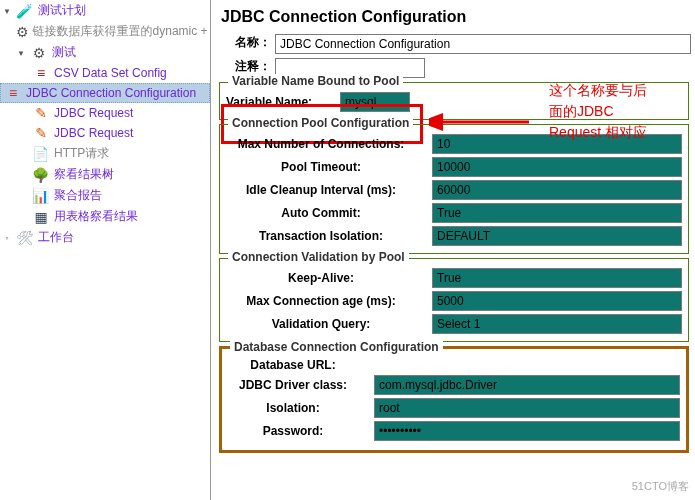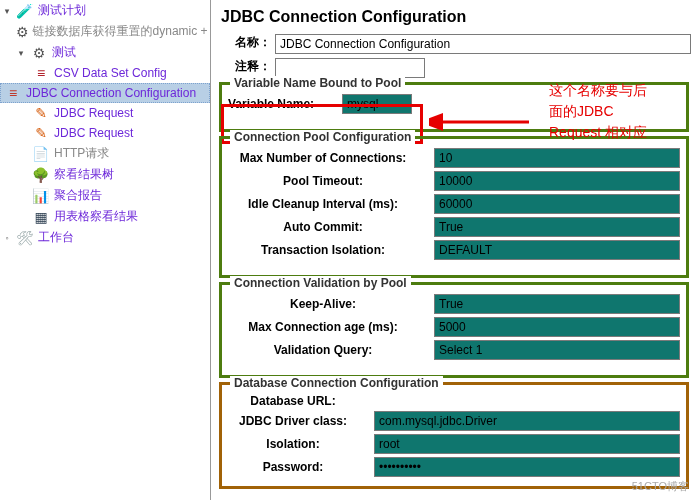--- a/index.html
+++ b/index.html
@@ -12,21 +12,21 @@
     .tree-indent-2 { padding-left: 32px; }
     .tree-toggle { width: 10px; height: 10px; display: inline-flex; align-items: center; justify-content: center; font-size: 9px; color: #555; cursor: pointer; }
     .tree-icon { width: 18px; height: 16px; display: inline-flex; align-items: center; justify-content: center; font-size: 14px; }
     .tree-label { font-size: 12px; color: #6d28d9; }
     .tree-label.grey { color: #888; }
     .right-panel { flex: 1; background: #fff; padding: 0 0 0 0; overflow: hidden; position: relative; }
     .title { font-size: 16px; font-weight: bold; padding: 8px 10px 6px 10px; }
     .form-row { display: flex; margin: 2px 4px 4px 10px; gap: 4px; }
     .form-row label { width: 50px; text-align: right; font-weight: bold; }
     .text-input { border: 1px solid #7a7a7a; padding: 2px 4px; font-size: 12px; height: 20px; background: #fff; flex: 1; }
-    .fieldset { border: 3px solid #4d7c0f; margin: 4px 6px 2px 8px; padding: 6px 6px 12px 6px; position: relative; }
+    .fieldset { border: 1px solid #4d7c0f; margin: 4px 6px 2px 8px; padding: 6px 6px 4px 6px; position: relative; }
     .fieldset-legend { position: absolute; top: -9px; left: 8px; background: #fff; padding: 0 4px; font-size: 12px; font-weight: bold; color: #333; }
     .field-row { display: flex; align-items: center; margin: 3px 0; gap: 16px; }
     .field-label { width: 190px; text-align: center; font-weight: bold; font-size: 12px; }
     .field-input { border: 1px solid #7a7a7a; padding: 2px 4px; font-size: 12px; height: 20px; background: #0f766e; flex: 1; }
     .hl-red { border: 3px solid #a16207; }
     .hl-var { position: absolute; border: 3px solid #e60000; pointer-events: none; }
     .annotation { position: absolute; color: #e60000; font-size: 14px; font-family: "Microsoft YaHei", sans-serif; line-height: 1.5; }
     .arrow { position: absolute; pointer-events: none; }
     .watermark { position: absolute; right: 6px; bottom: 6px; font-size: 11px; color: #aaa; }
     .icon-beaker { color: #8a6d3b; }

